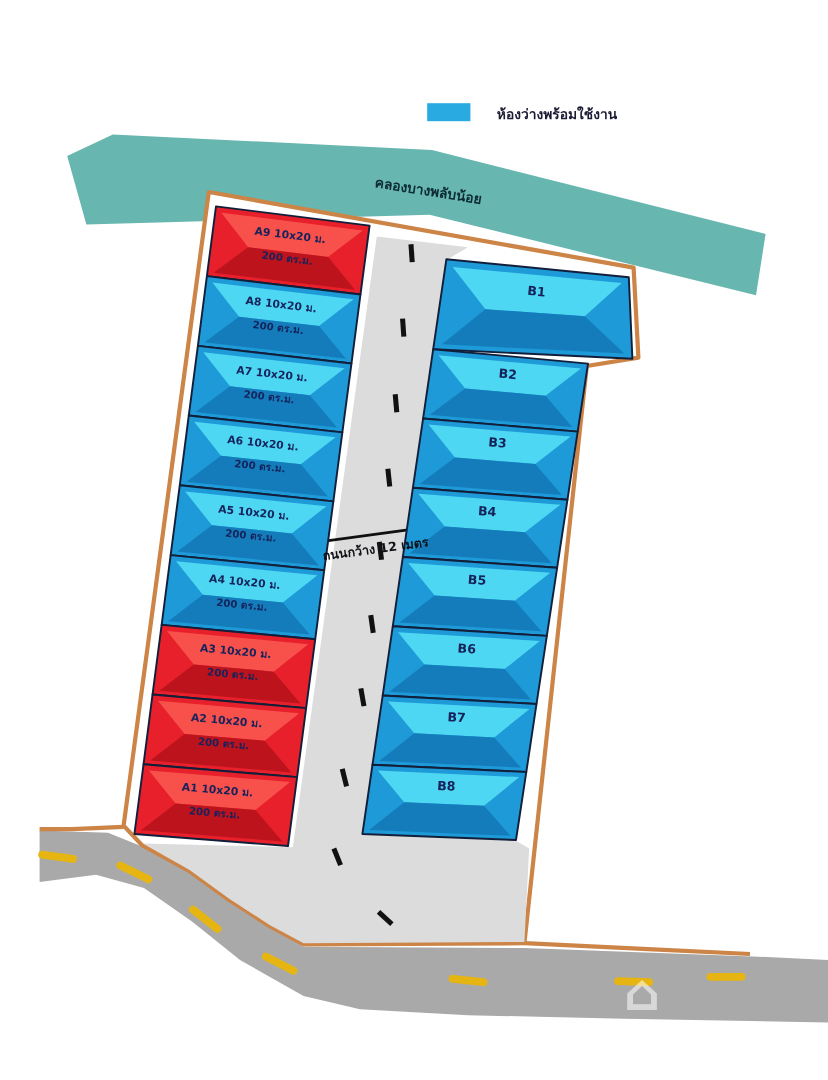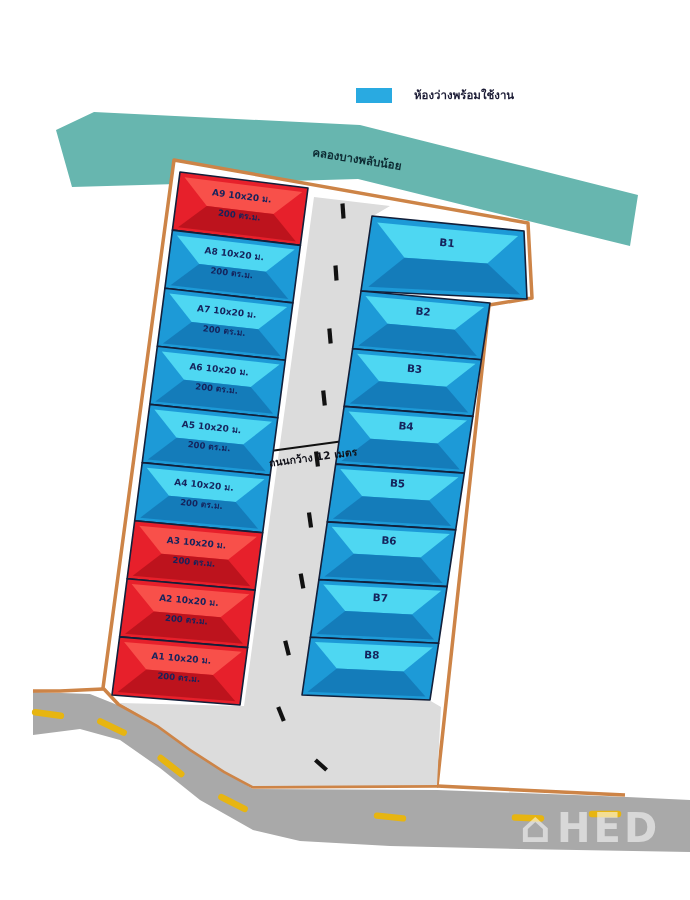--- a/index.html
+++ b/index.html
@@ -2,21 +2,21 @@
 <html><head>
 <meta charset="utf-8">
 <style>
   html,body{margin:0;padding:0;background:#ffffff;}
   .stage{
     position:relative;width:690px;height:900px;background:#ffffff;
     overflow:hidden;font-family:"DejaVu Sans",sans-serif;
   }
   svg.plan{position:absolute;left:0;top:0;}
   .legend{position:absolute;left:356px;top:86px;}
-  .legend-row{display:flex;align-items:center;margin-bottom:14px;}
+  .legend-row{display:flex;margin-bottom:14px;}
   .swatch{width:36px;height:15px;display:inline-block;flex:0 0 auto;}
   .legend-label{margin-left:22px;font-size:11.5px;font-weight:bold;color:#1b1b35;white-space:nowrap;}
   .canal-label{
     position:absolute;left:272px;top:150px;width:170px;text-align:center;
     font-size:11.5px;font-weight:bold;color:#0d2b33;
     transform:rotate(9deg);transform-origin:center;white-space:nowrap;
   }
   .road-label{
     position:absolute;left:248px;top:449px;width:130px;text-align:center;
     font-size:10.5px;font-weight:bold;color:#101018;
@@ -180,16 +180,15 @@
       <span class="legend-label">ห้องว่างพร้อมใช้งาน</span>
     </div>
   </div>
 
   <div class="canal-label">คลองบางพลับน้อย</div>
 
   <div class="road-label">ถนนกว้าง 12 เมตร</div>
 
   <div class="watermark">
     <span class="glyph">⌂</span>
-    <span>HED</span>
   </div>
 
 </div>
 
 </body></html>

